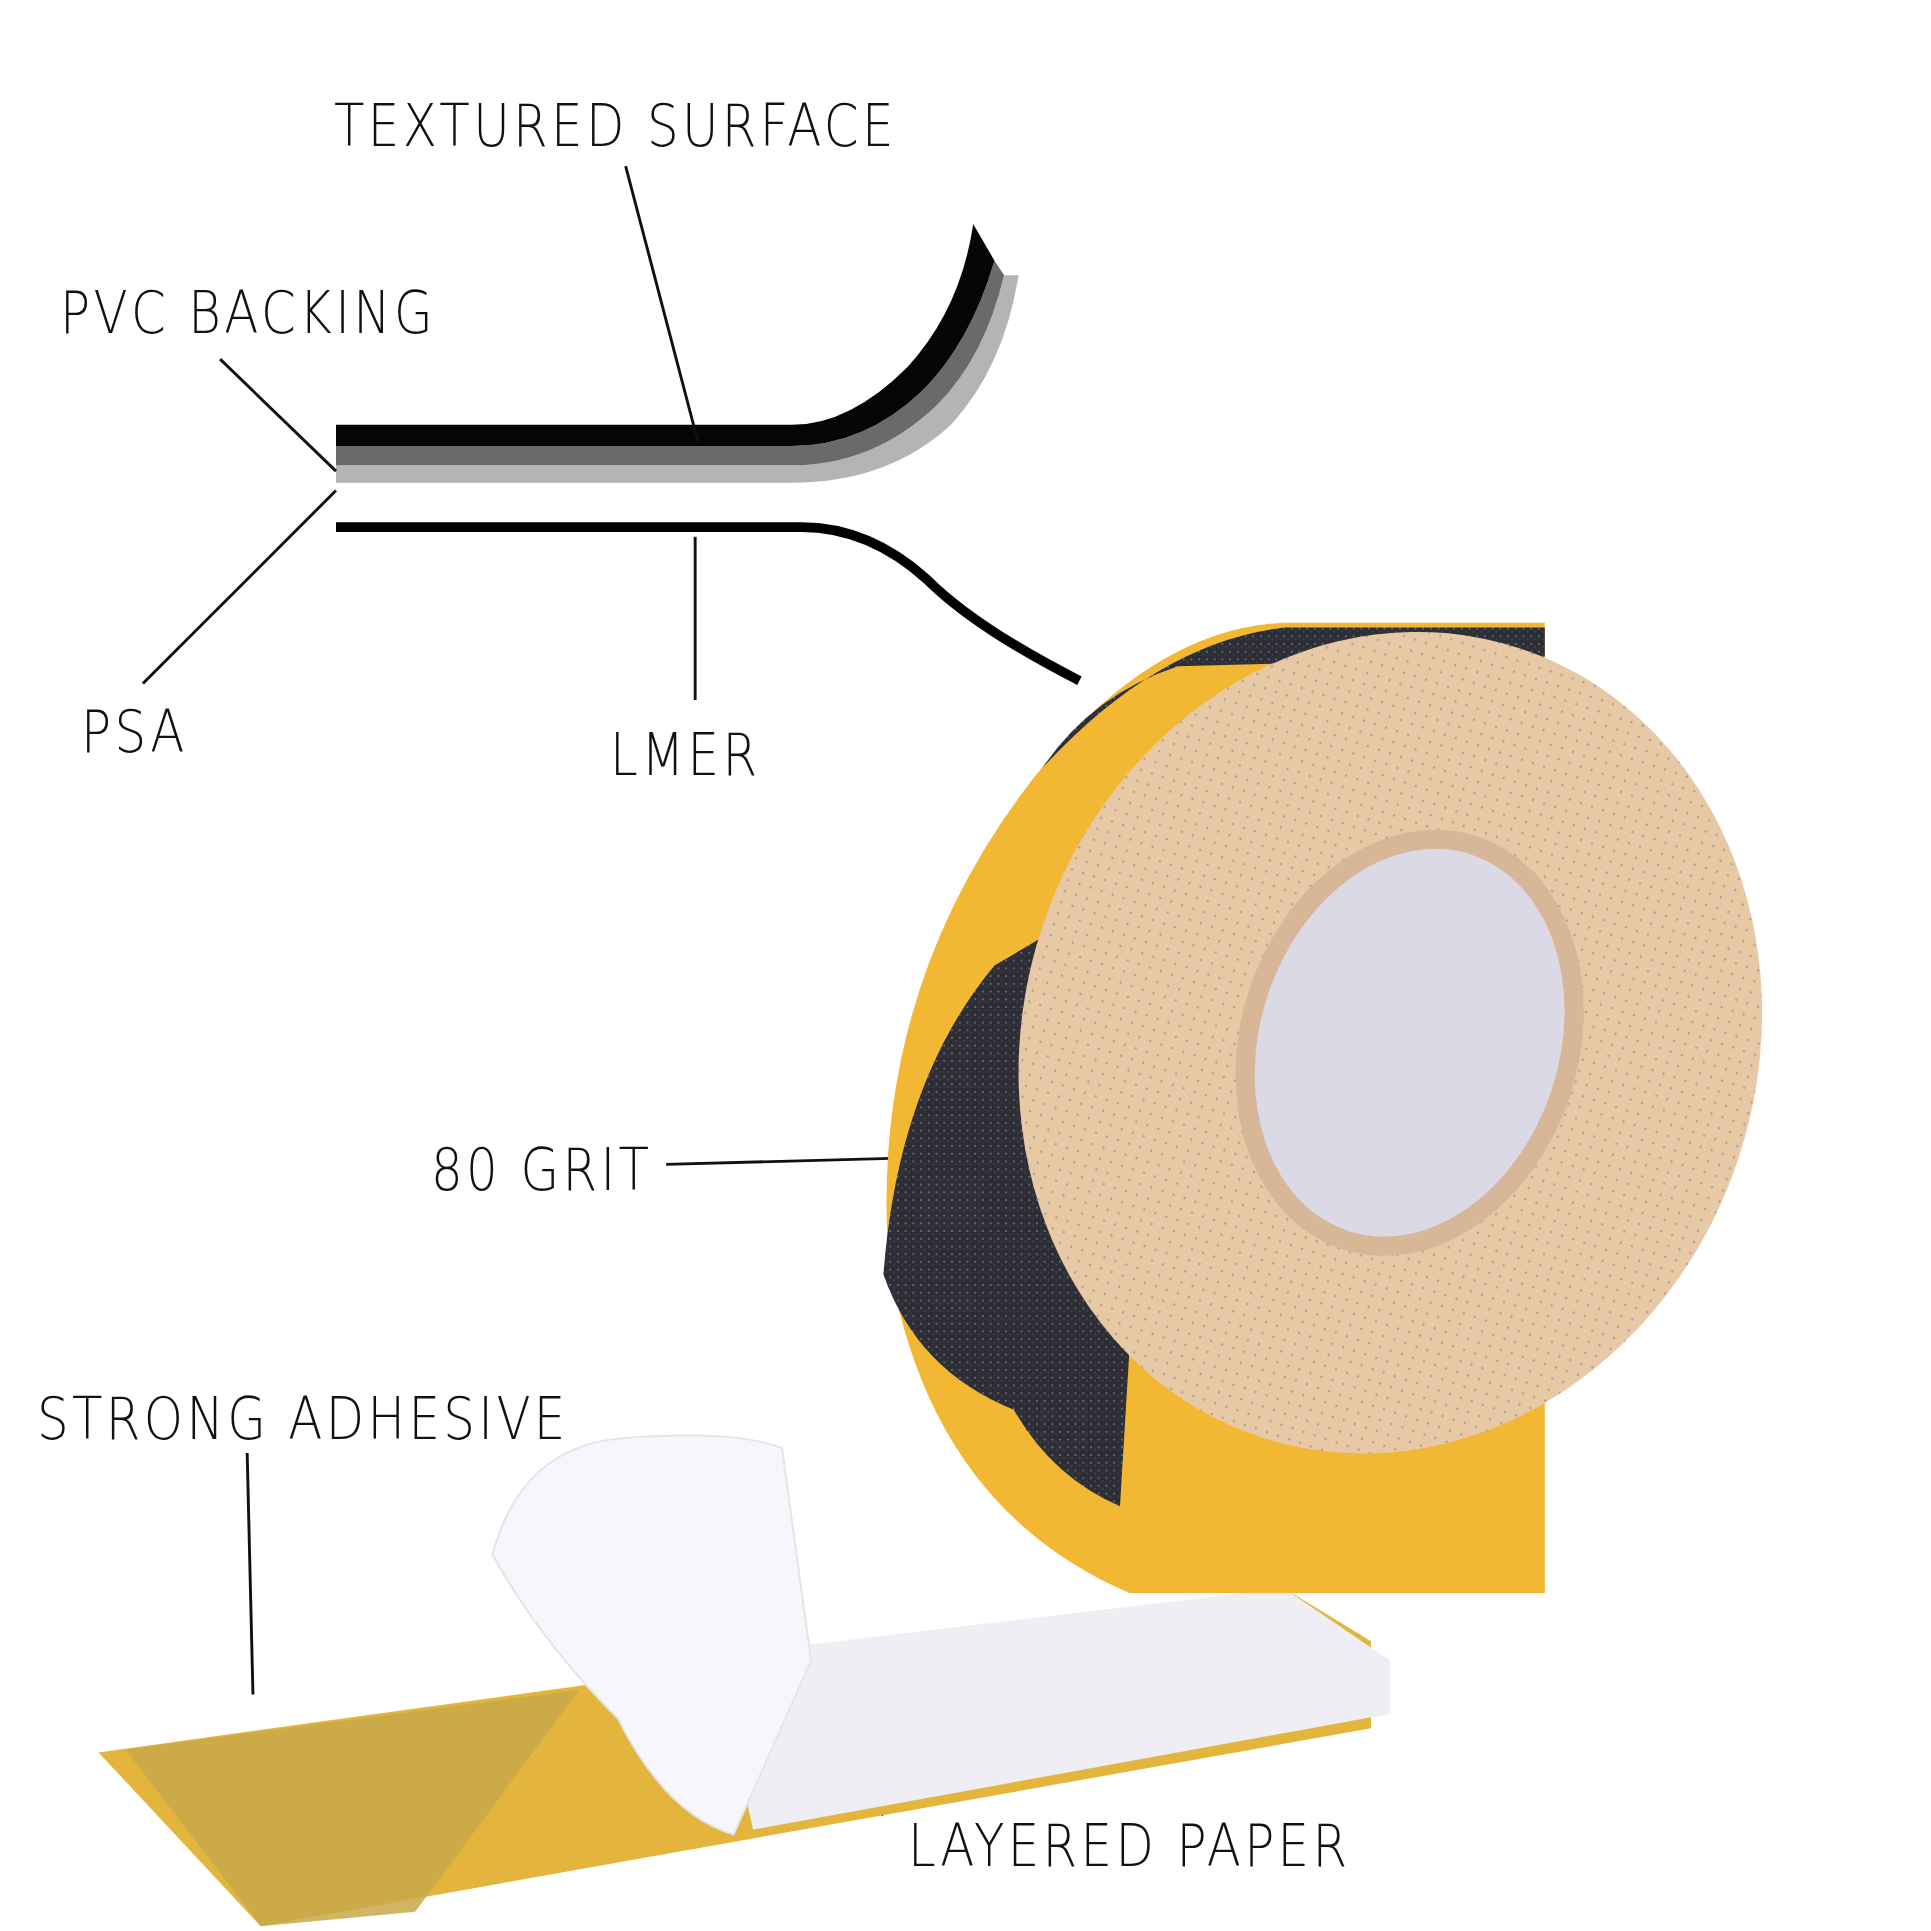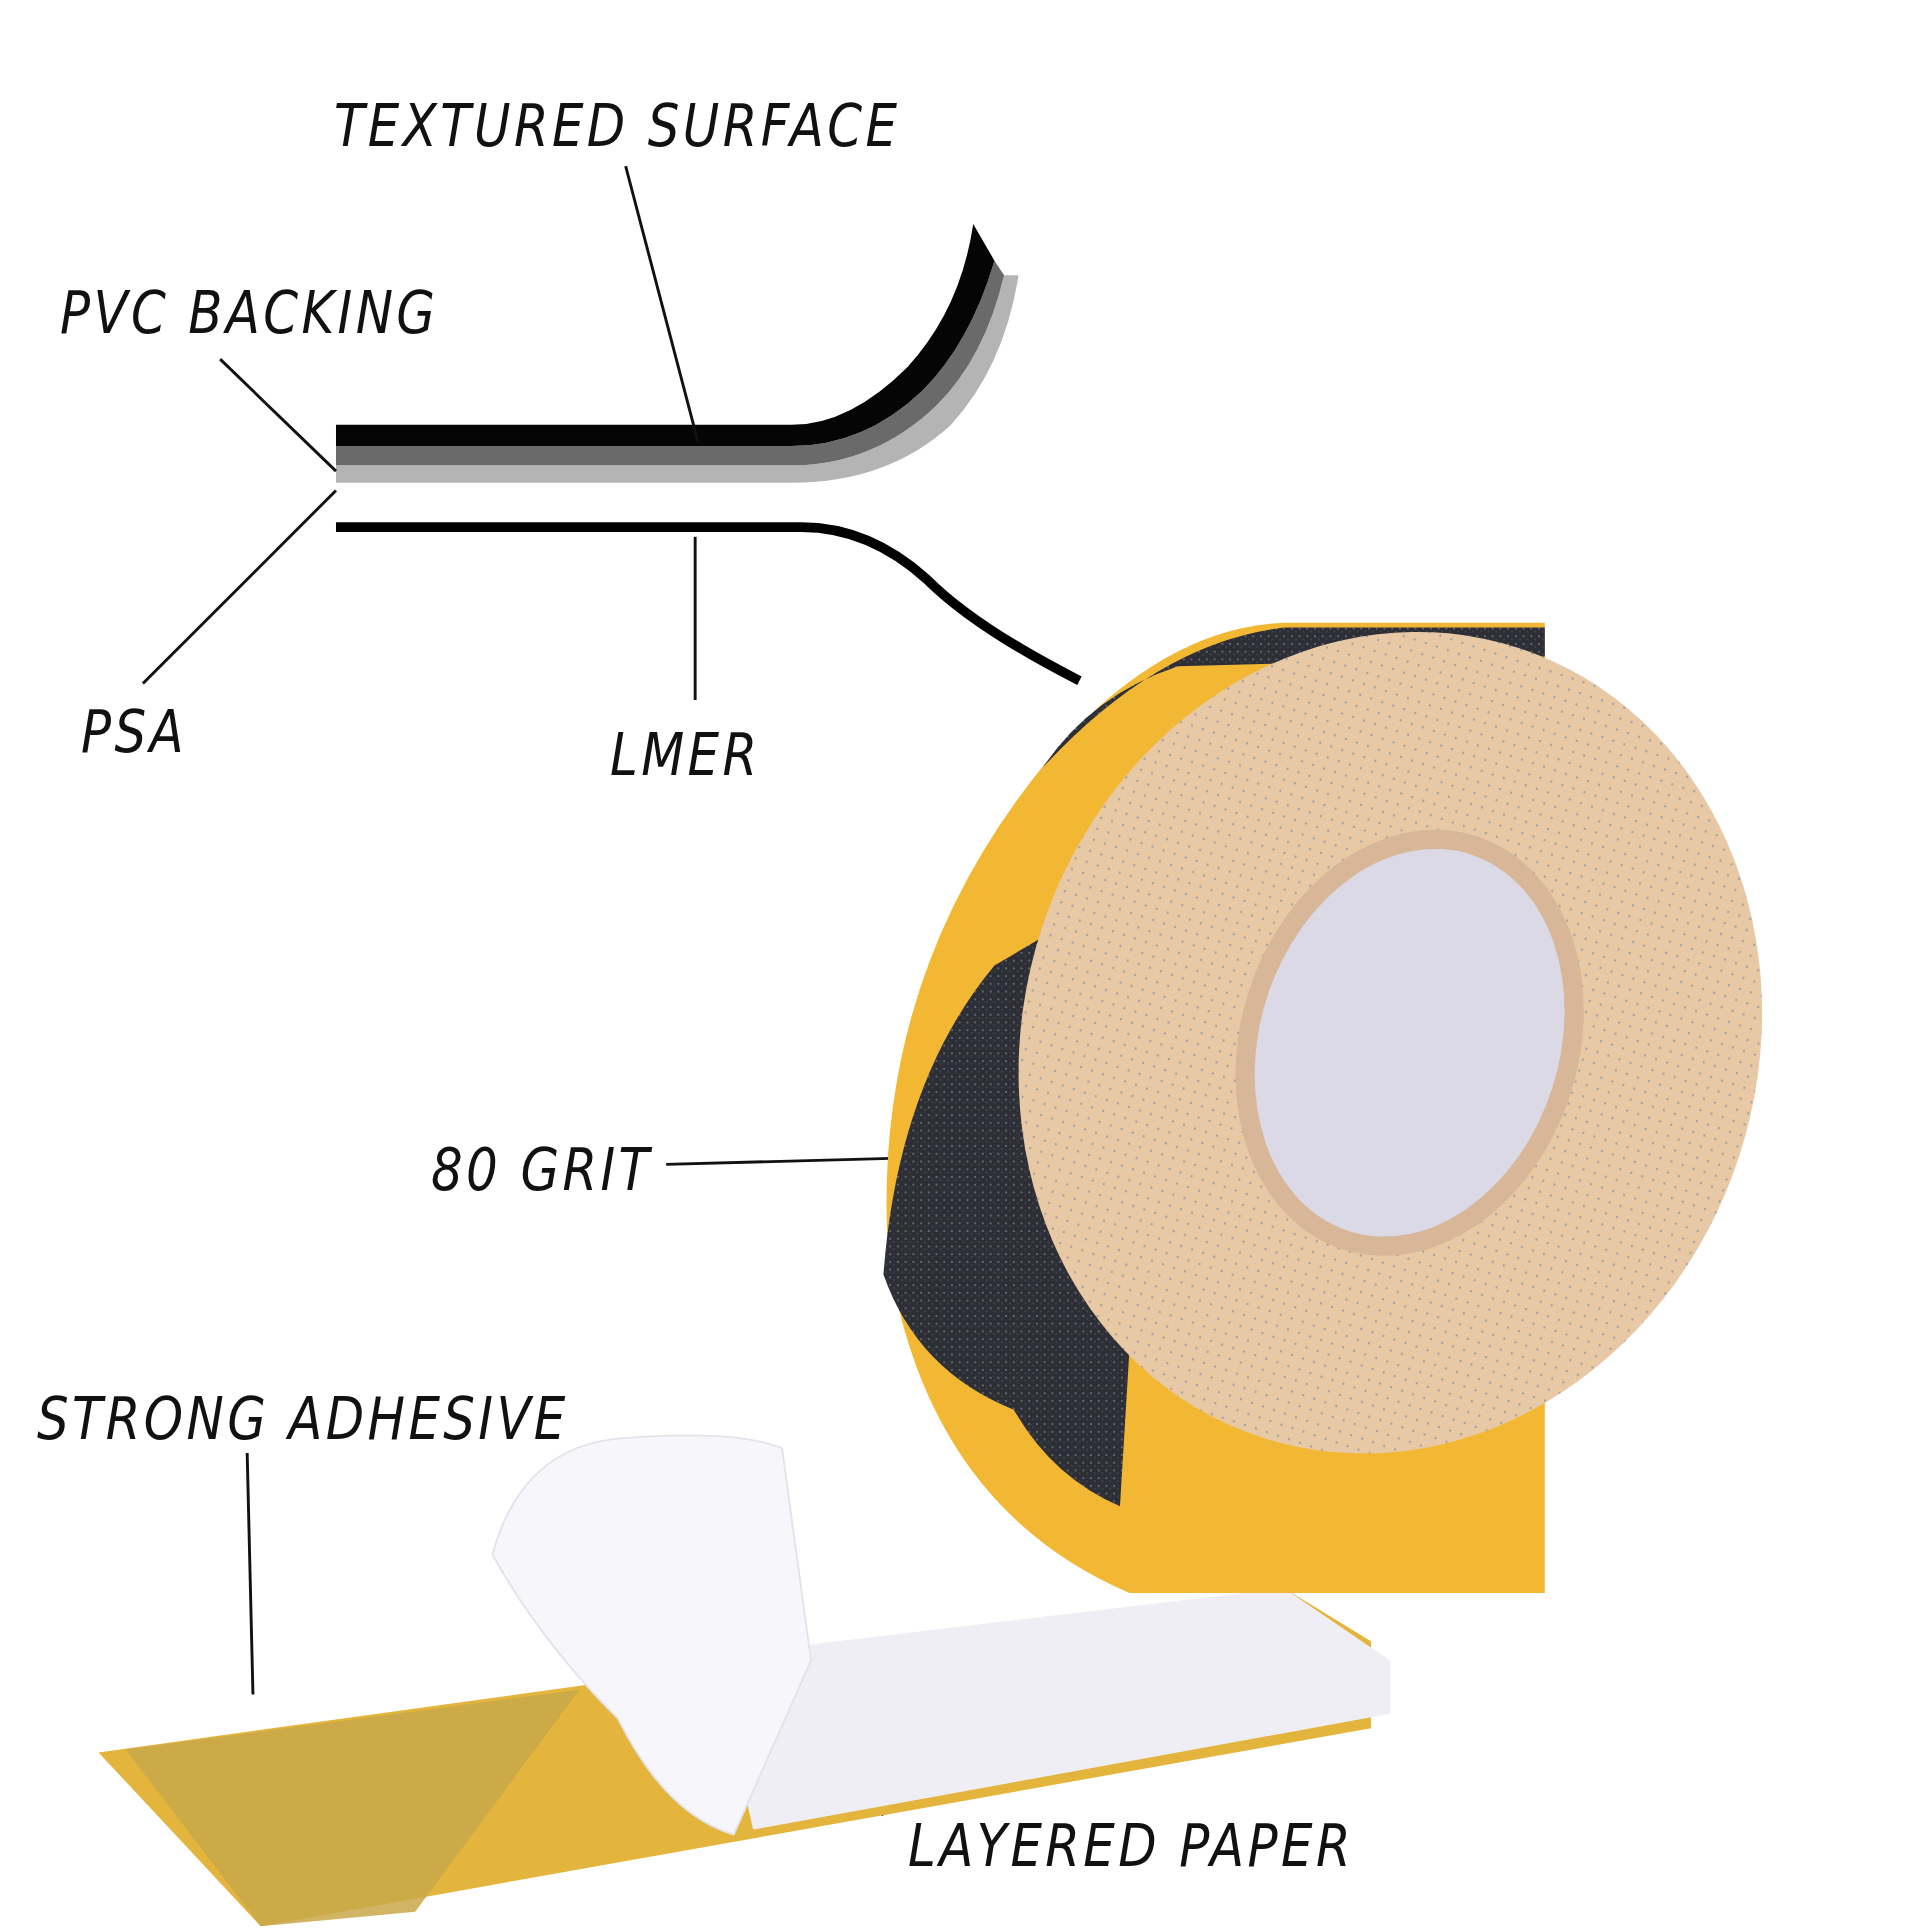--- a/index.html
+++ b/index.html
@@ -1,18 +1,18 @@
 <!DOCTYPE html>
 <html><head>
 <meta charset="utf-8">
 <style>
   html, body { margin:0; padding:0; background:#ffffff; }
   body { width:1931px; height:1931px; position:relative; overflow:hidden;
          font-family:"DejaVu Sans", sans-serif; }
-  .stage { position:absolute; left:0; top:0; width:1931px; height:1931px;font-style:italic; }
+  .stage { position:absolute; left:0; top:0; width:1931px; height:1931px; }
   .label { position:absolute; color:#111; font-size:58px; font-weight:300;
            letter-spacing:3.9px; white-space:nowrap; line-height:1;
            transform:scaleX(0.86); transform-origin:left top;
            font-family:"DejaVu Sans", sans-serif; }
   svg { position:absolute; left:0; top:0; }
 </style>
 </head>
 <body>
 
 <div class="stage">

